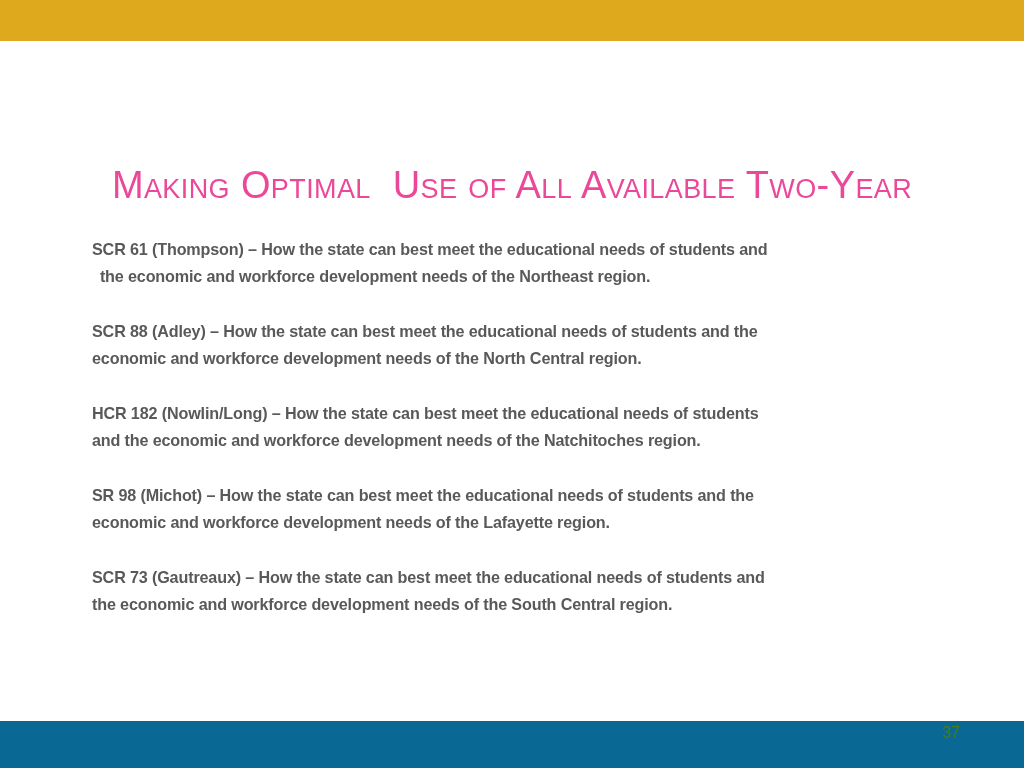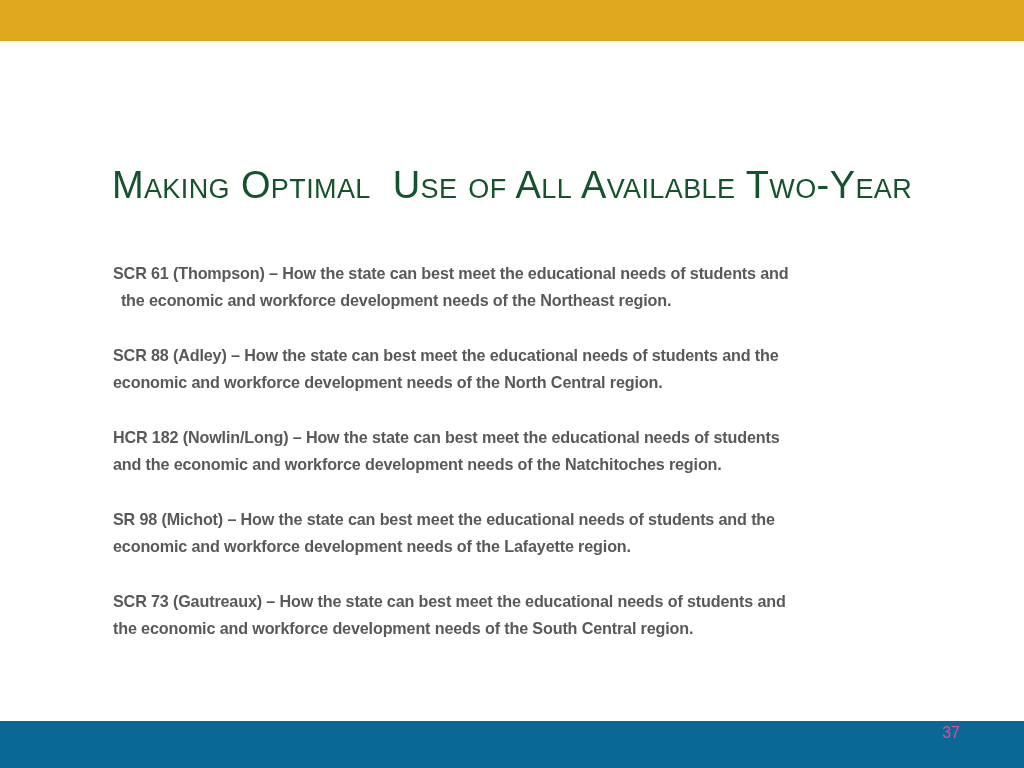--- a/index.html
+++ b/index.html
@@ -33,21 +33,21 @@
     background: #dea91d;
   }
 
   
   .title-block {
     position: absolute;
     left: 50px;
     top: 60px;
     width: 924px;
     text-align: center;
-    color: #14532d;
+    color: #ec4899;
     font-family: "Liberation Sans", sans-serif;
     font-weight: 400;
     line-height: 50px;
     letter-spacing: 0.4px;
     white-space: pre-wrap;
   }
   .title-line {
     display: block;
     font-size: 38px;
     font-variant: small-caps;
@@ -56,24 +56,23 @@
   .title-line-2 {
     display: block;
     font-size: 38px;
     font-variant: small-caps;
     font-feature-settings: "smcp";
   }
 
   
   .body-block {
     position: absolute;
-    left: 113px;
+    left: 92px;
     top: 236px;
     width: 852px;
-    margin-top: 24px;
   }
   .para {
     color: #595959;
     font-family: "Liberation Sans", sans-serif;
     font-weight: bold;
     font-size: 16.4px;
     line-height: 27px;
     letter-spacing: -0.15px;
     margin: 0 0 28px 0;
     text-align: left;
@@ -97,21 +96,21 @@
     left: 0;
     top: 721px;
     width: 1024px;
     height: 47px;
     background: #0a6894;
   }
   .page-number {
     position: absolute;
     right: 64px;
     top: 723px;
-    color: #ec4899;
+    color: #4d7c0f;
     font-family: "Liberation Sans", sans-serif;
     font-size: 16px;
     font-weight: normal;
     line-height: 20px;
     text-align: right;
   }
 </style>
 </head>
 <body>
 

